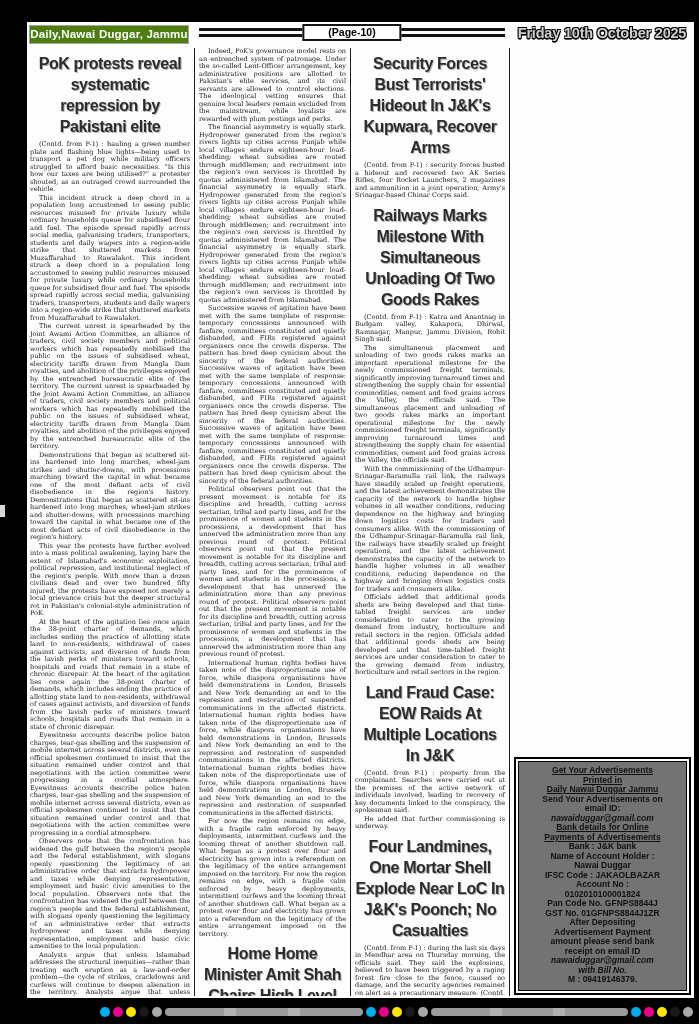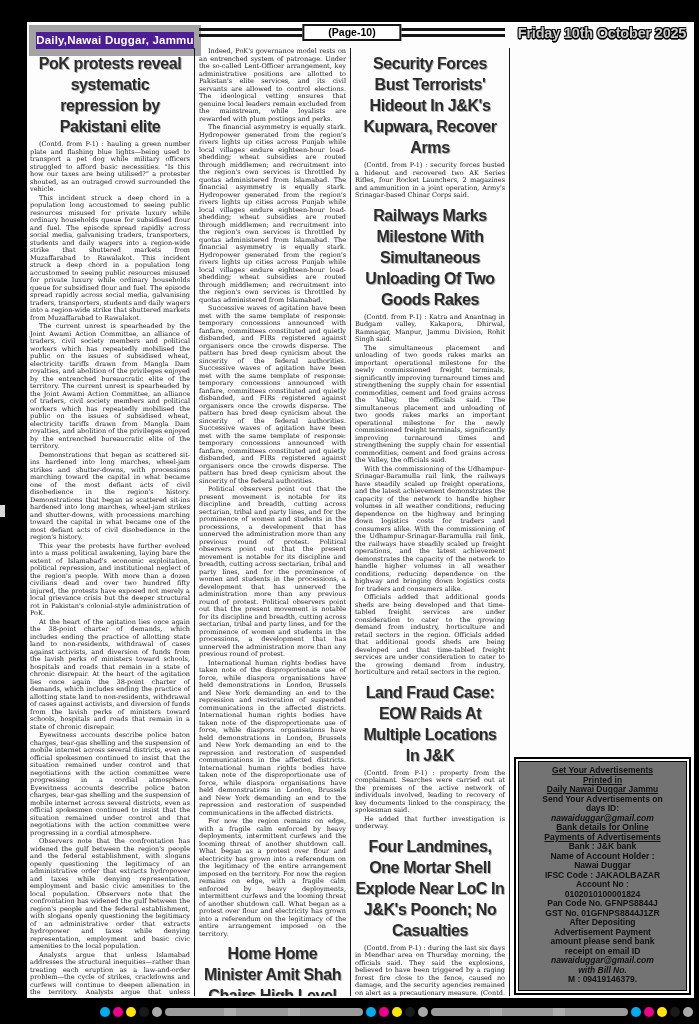--- a/index.html
+++ b/index.html
@@ -2,23 +2,23 @@
 <html><head>
 <meta charset="utf-8">
 <style>
   html,body{margin:0;padding:0;background:#000;}
   .stage{position:relative;width:699px;height:1024px;background:#000;overflow:hidden;
          font-family:"Liberation Sans",sans-serif;}
   .page{position:absolute;left:27px;top:22px;width:667px;height:976px;background:#fdfdfd;overflow:hidden;}
 
   
   .masthead{position:absolute;top:0;left:0;right:0;height:26px;}
-  .mast-title{position:absolute;left:2px;top:3px;width:158px;height:17px;background:#4c1d95;
+  .mast-title{position:absolute;left:2px;top:3px;width:158px;height:17px;background:#4d7c0f;
               color:#fff;font:bold 11.5px/17px "Liberation Sans",sans-serif;text-align:center;
-              border:7px solid #a3a3a3;letter-spacing:0.2px;}
+              border:1px solid #a3a3a3;letter-spacing:0.2px;}
   .mast-center{position:absolute;left:172px;width:306px;top:5px;height:16px;}
   .mast-center .rule{position:absolute;left:0;right:0;height:3px;background:#141414;}
   .rule-top{top:1px;}
   .rule-bot{top:7px;}
   .page-label{position:absolute;left:50%;top:-3px;transform:translateX(-50%);
               background:#fff;border:2px solid #141414;padding:0 24px;
               font:bold 10.5px/13px "Liberation Sans",sans-serif;white-space:nowrap;}
   .mast-date{position:absolute;right:0;top:0;width:184px;text-align:center;
              font:bold 14.5px/22px "Liberation Sans",sans-serif;color:#cfcfcf;letter-spacing:-0.2px;
              text-shadow:-1px -1px 0 #000,1px -1px 0 #000,-1px 1px 0 #000,1px 1px 0 #000,0 2px 0 #555;}
@@ -99,34 +99,34 @@
       <div class="col c3">
           <div class="blk h1">Security Forces Bust Terrorists' Hideout In J&amp;K's Kupwara, Recover Arms</div>
           <div class="blk para">(Contd. from P-1) : security forces busted a hideout and recovered two AK Series Rifles, four Rocket Launchers, 2 magazines and ammunition in a joint operation, Army's Srinagar-based Chinar Corps said.</div>
           <div class="blk h1">Railways Marks Milestone With Simultaneous Unloading Of Two Goods Rakes</div>
           <div class="blk para">(Contd. from P-1) : Katra and Anantnag in Budgam valley, Kakapora, Dhirwal, Ramnagar, Manpur, Jammu Division, Rohit Singh said.</div>
           <div class="blk para">The simultaneous placement and unloading of two goods rakes marks an important operational milestone for the newly commissioned freight terminals, significantly improving turnaround times and strengthening the supply chain for essential commodities, cement and food grains across the Valley, the officials said. The simultaneous placement and unloading of two goods rakes marks an important operational milestone for the newly commissioned freight terminals, significantly improving turnaround times and strengthening the supply chain for essential commodities, cement and food grains across the Valley, the officials said.</div>
           <div class="blk para">With the commissioning of the Udhampur-Srinagar-Baramulla rail link, the railways have steadily scaled up freight operations, and the latest achievement demonstrates the capacity of the network to handle higher volumes in all weather conditions, reducing dependence on the highway and bringing down logistics costs for traders and consumers alike. With the commissioning of the Udhampur-Srinagar-Baramulla rail link, the railways have steadily scaled up freight operations, and the latest achievement demonstrates the capacity of the network to handle higher volumes in all weather conditions, reducing dependence on the highway and bringing down logistics costs for traders and consumers alike.</div>
           <div class="blk para">Officials added that additional goods sheds are being developed and that time-tabled freight services are under consideration to cater to the growing demand from industry, horticulture and retail sectors in the region. Officials added that additional goods sheds are being developed and that time-tabled freight services are under consideration to cater to the growing demand from industry, horticulture and retail sectors in the region.</div>
           <div class="blk h1">Land Fraud Case: EOW Raids At Multiple Locations In J&amp;K</div>
           <div class="blk para">(Contd. from P-1) : property from the complainant. Searches were carried out at the premises of the active network of individuals involved, leading to recovery of key documents linked to the conspiracy, the spokesman said.</div>
-          <div class="blk para">He added that further investigation is underway.</div>
+          <div class="blk para">He added that further commissioning is underway.</div>
           <div class="blk h1">Four Landmines, One Mortar Shell Explode Near LoC In J&amp;K's Poonch; No Casualties</div>
           <div class="blk para">(Contd. from P-1) : during the last six days in Mendhar area on Thursday morning, the officials said. They said the explosions, believed to have been triggered by a raging forest fire close to the fence, caused no damage, and the security agencies remained on alert as a precautionary measure. (Contd. from P-1) : during the last six days in Mendhar area on Thursday morning, the officials said. They said the explosions, believed to have been triggered by a raging forest fire close to the fence, caused no damage, and the security agencies remained on alert as a precautionary measure.</div>
           <div class="blk h1">9-Day Autumn Session Of J&amp;K Assembly Begins October 23 In Srinagar</div>
         </div>
       <div class="vr"></div>
       <div class="col c4">
 
       <div class="adbox">
             <div class="blk adu">Get Your Advertisements</div>
             <div class="blk adu">Printed in</div>
             <div class="blk adu">Daily Nawai Duggar Jammu</div>
             <div class="blk adb">Send Your Advertisements on</div>
-            <div class="blk adb">days  ID:</div>
+            <div class="blk adb">email  ID:</div>
             <div class="blk adi">nawaiduggar@gmail.com</div>
             <div class="blk adu">Bank details for Online</div>
             <div class="blk adu">Payments of Advertisements</div>
             <div class="blk adb">Bank : J&amp;K bank</div>
             <div class="blk adb">Name of Account Holder :</div>
             <div class="blk adb">Nawai Duggar</div>
             <div class="blk adb">IFSC Code : JAKAOLBAZAR</div>
             <div class="blk adb">Account No :</div>
             <div class="blk adb">0102010100001824</div>
             <div class="blk adb">Pan Code No. GFNPS8844J</div>

